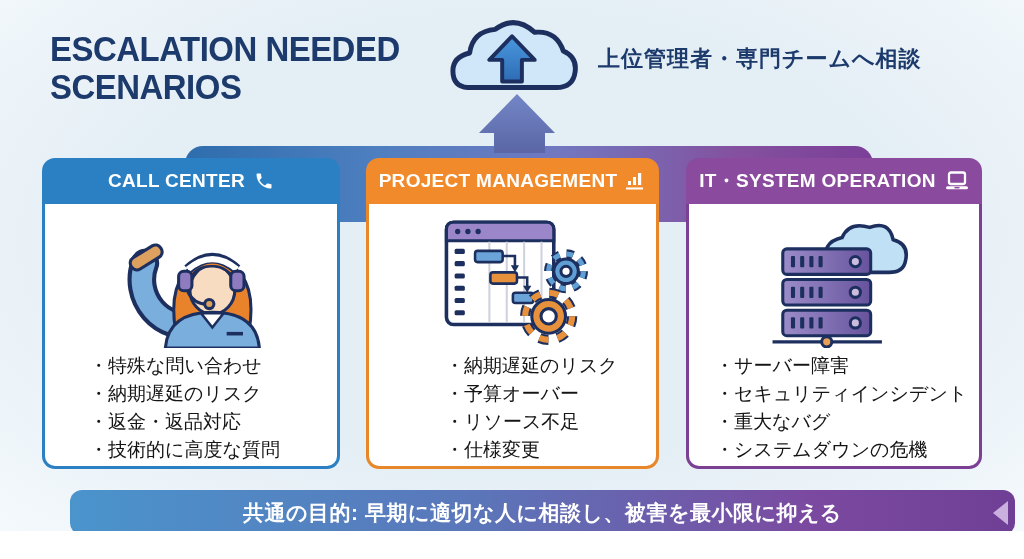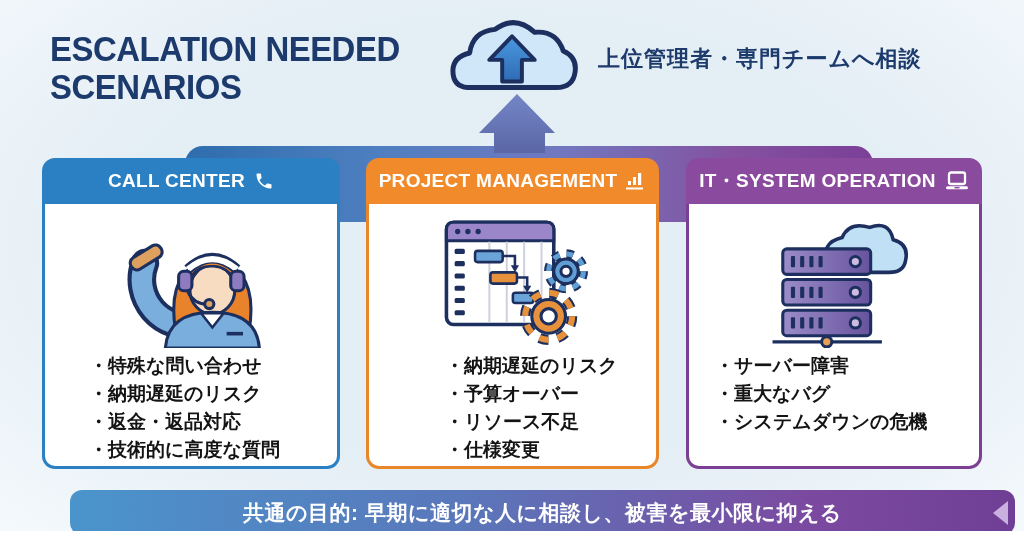--- a/index.html
+++ b/index.html
@@ -40,21 +40,21 @@
   .c3 .card-header{background:#8a4a9e;}
   .card-body{
     background:#fff;border:3px solid;border-top:none;border-radius:0 0 13px 13px;
     height:265px;box-sizing:border-box;padding-top:4px;
   }
   .c1 .card-body{border-color:#2b80c4;}
   .c2 .card-body{border-color:#e8872a;}
   .c3 .card-body{border-color:#7b3f94;}
   .illus{display:block;margin:2px auto 0;height:138px;}
   .item-list{list-style:none;margin:4px 0 0;padding:0 8px 0 44px;
-    font-size:19px;font-weight:700;color:#141414;line-height:28px;}
+    font-size:19px;font-weight:400;color:#141414;line-height:28px;}
   .c2 .item-list{padding-left:52px;margin-left:24px;}
   .c3 .item-list{padding-left:26px;}
   .item-list li::before{content:"・";}
   
   .banner{
     position:absolute;left:40px;top:490px;width:945px;height:45px;border-radius:12px;
     background:linear-gradient(90deg,#4a94cc 0%,#5a77ba 42%,#7b4aa0 78%,#6f3f96 100%);
     display:flex;align-items:center;justify-content:center;
     color:#fff;font-size:21px;font-weight:700;letter-spacing:0.5px;margin-left:30px;
   }
@@ -242,20 +242,21 @@
         <circle cx="106" cy="50.5" r="5" fill="#cbbce0" stroke="#1d2f5e" stroke-width="3"></circle>
         <circle cx="106" cy="80.5" r="5" fill="#cbbce0" stroke="#1d2f5e" stroke-width="3"></circle>
         <circle cx="106" cy="110.5" r="5" fill="#cbbce0" stroke="#1d2f5e" stroke-width="3"></circle>
 
         <line x1="78" y1="123" x2="78" y2="129" stroke="#1d2f5e" stroke-width="3"></line>
         <line x1="25" y1="129" x2="132" y2="129" stroke="#1d2f5e" stroke-width="3"></line>
         <circle cx="78" cy="129" r="5" fill="#e8a055" stroke="#1d2f5e" stroke-width="3"></circle>
       </svg>
       <ul class="item-list">
         <li>サーバー障害</li>
+        <li>セキュリティインシデント</li>
         <li>重大なバグ</li>
         <li>システムダウンの危機</li>
       </ul>
     </div>
   </div>
 
   <div class="banner">
     <span>共通の目的: 早期に適切な人に相談し、被害を最小限に抑える</span>
     <span class="banner-chevron"></span>
   </div>

